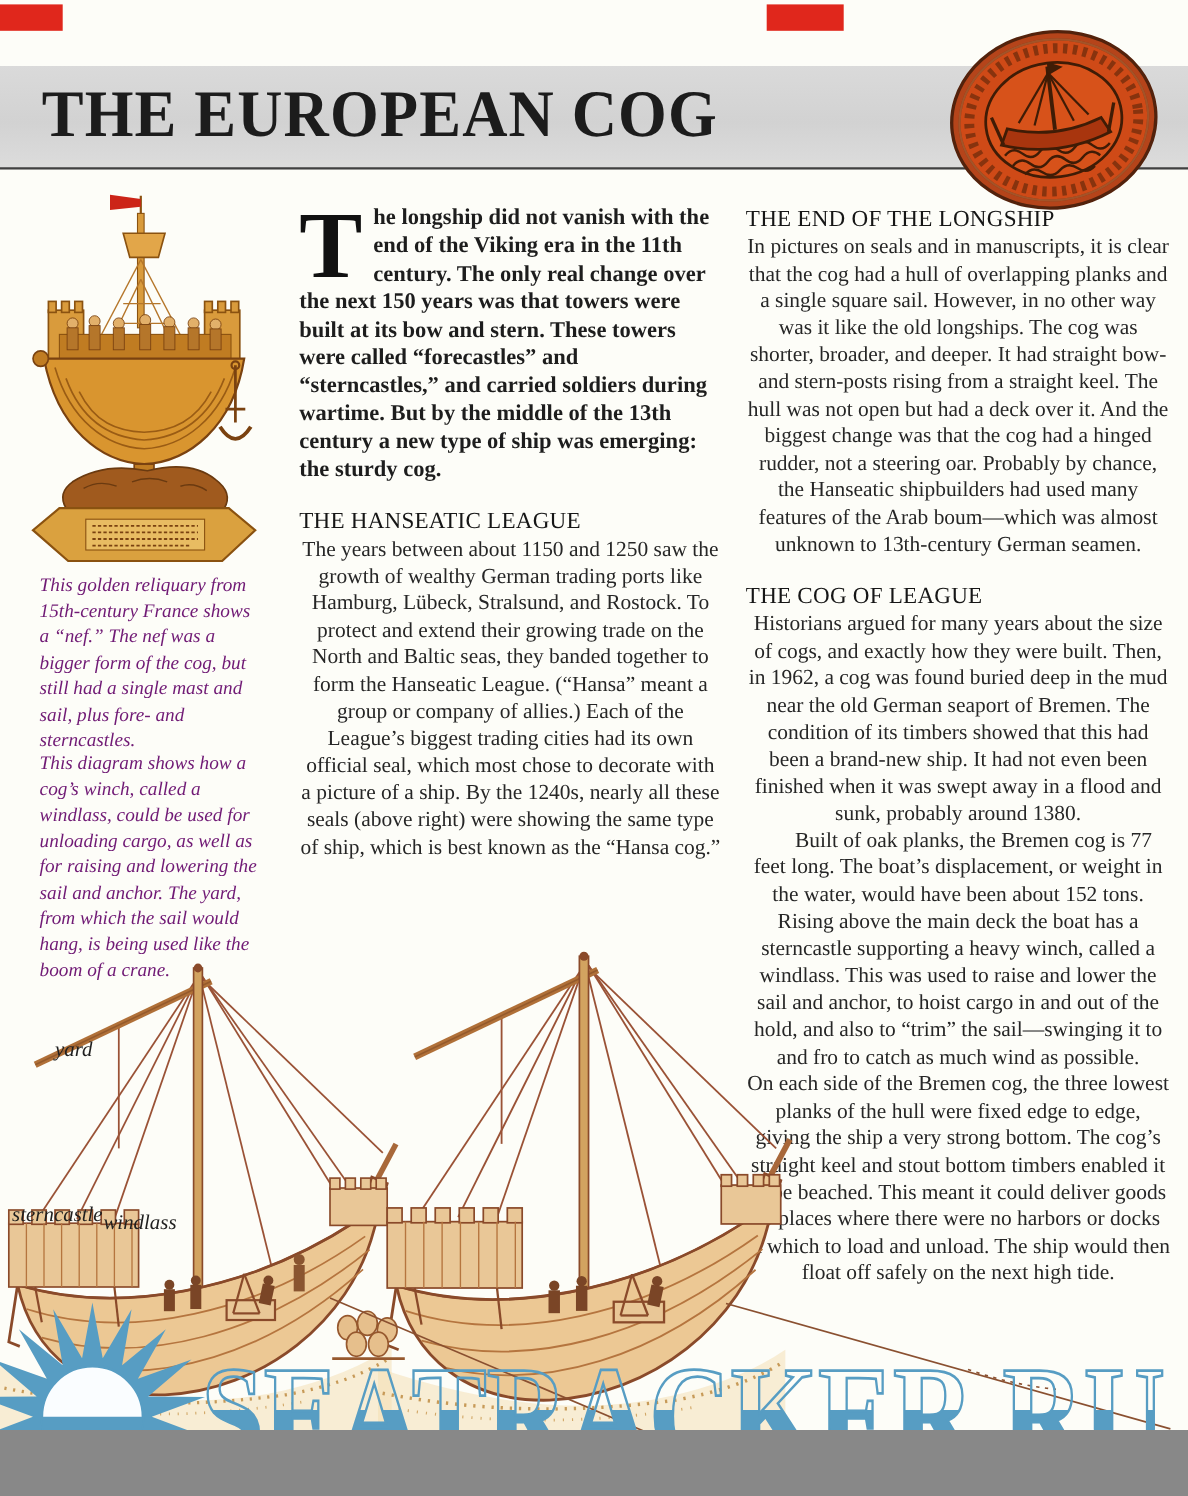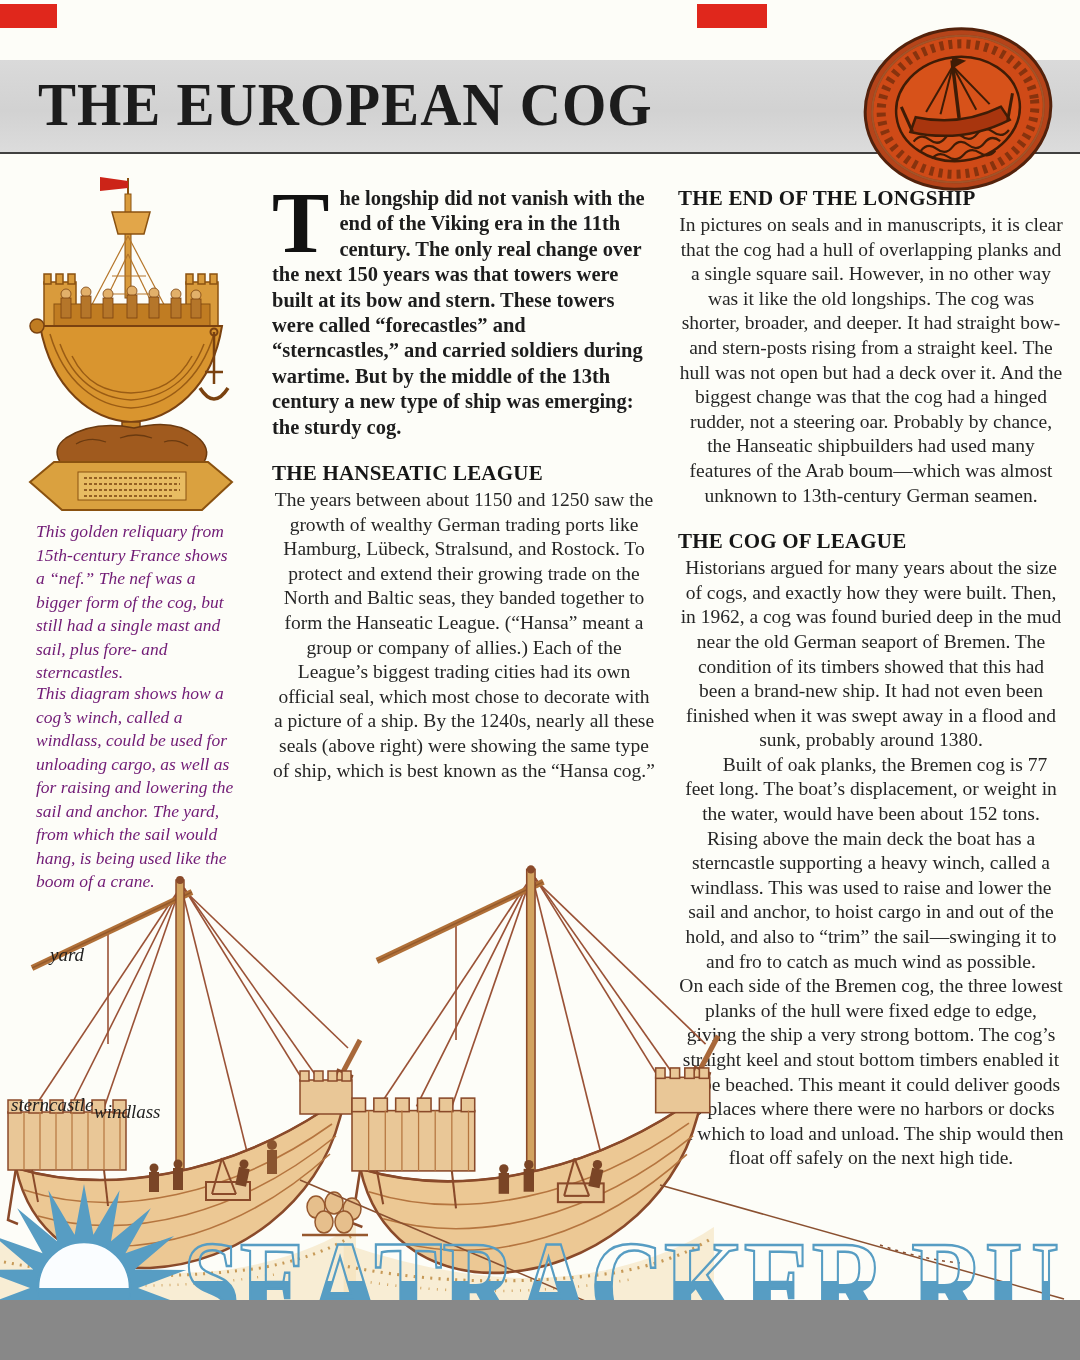--- a/index.html
+++ b/index.html
@@ -41,21 +41,21 @@
   }
   .cap1{top:520px;}
   .cap2{top:682px;}
 
   .col-mid{position:absolute;left:272px;top:186px;width:384px;}
   .col-right{position:absolute;left:678px;top:186px;width:386px;}
 
   p.body{margin:0 0 0 0;font-size:19.5px;line-height:24.6px;color:#262626;text-align:center;}
   p.body.indent{text-indent:28px;}
   h2.sec{
-    margin:21px 0 3px 0;font-size:21px;line-height:24px;font-weight:bold;
+    margin:21px 0 3px 0;font-size:21px;line-height:24px;font-weight:normal;
     color:#161616;letter-spacing:0.2px;
   }
   h2.sec.first{margin-top:0;}
 
   p.intro{margin:0 0 0 0;font-size:20.5px;line-height:25.4px;font-weight:bold;color:#1d1d1d;}
   .dropcap{
     float:left;font-size:86px;line-height:70px;font-weight:bold;color:#111;
     padding:2px 10px 0 0;
   }
 

